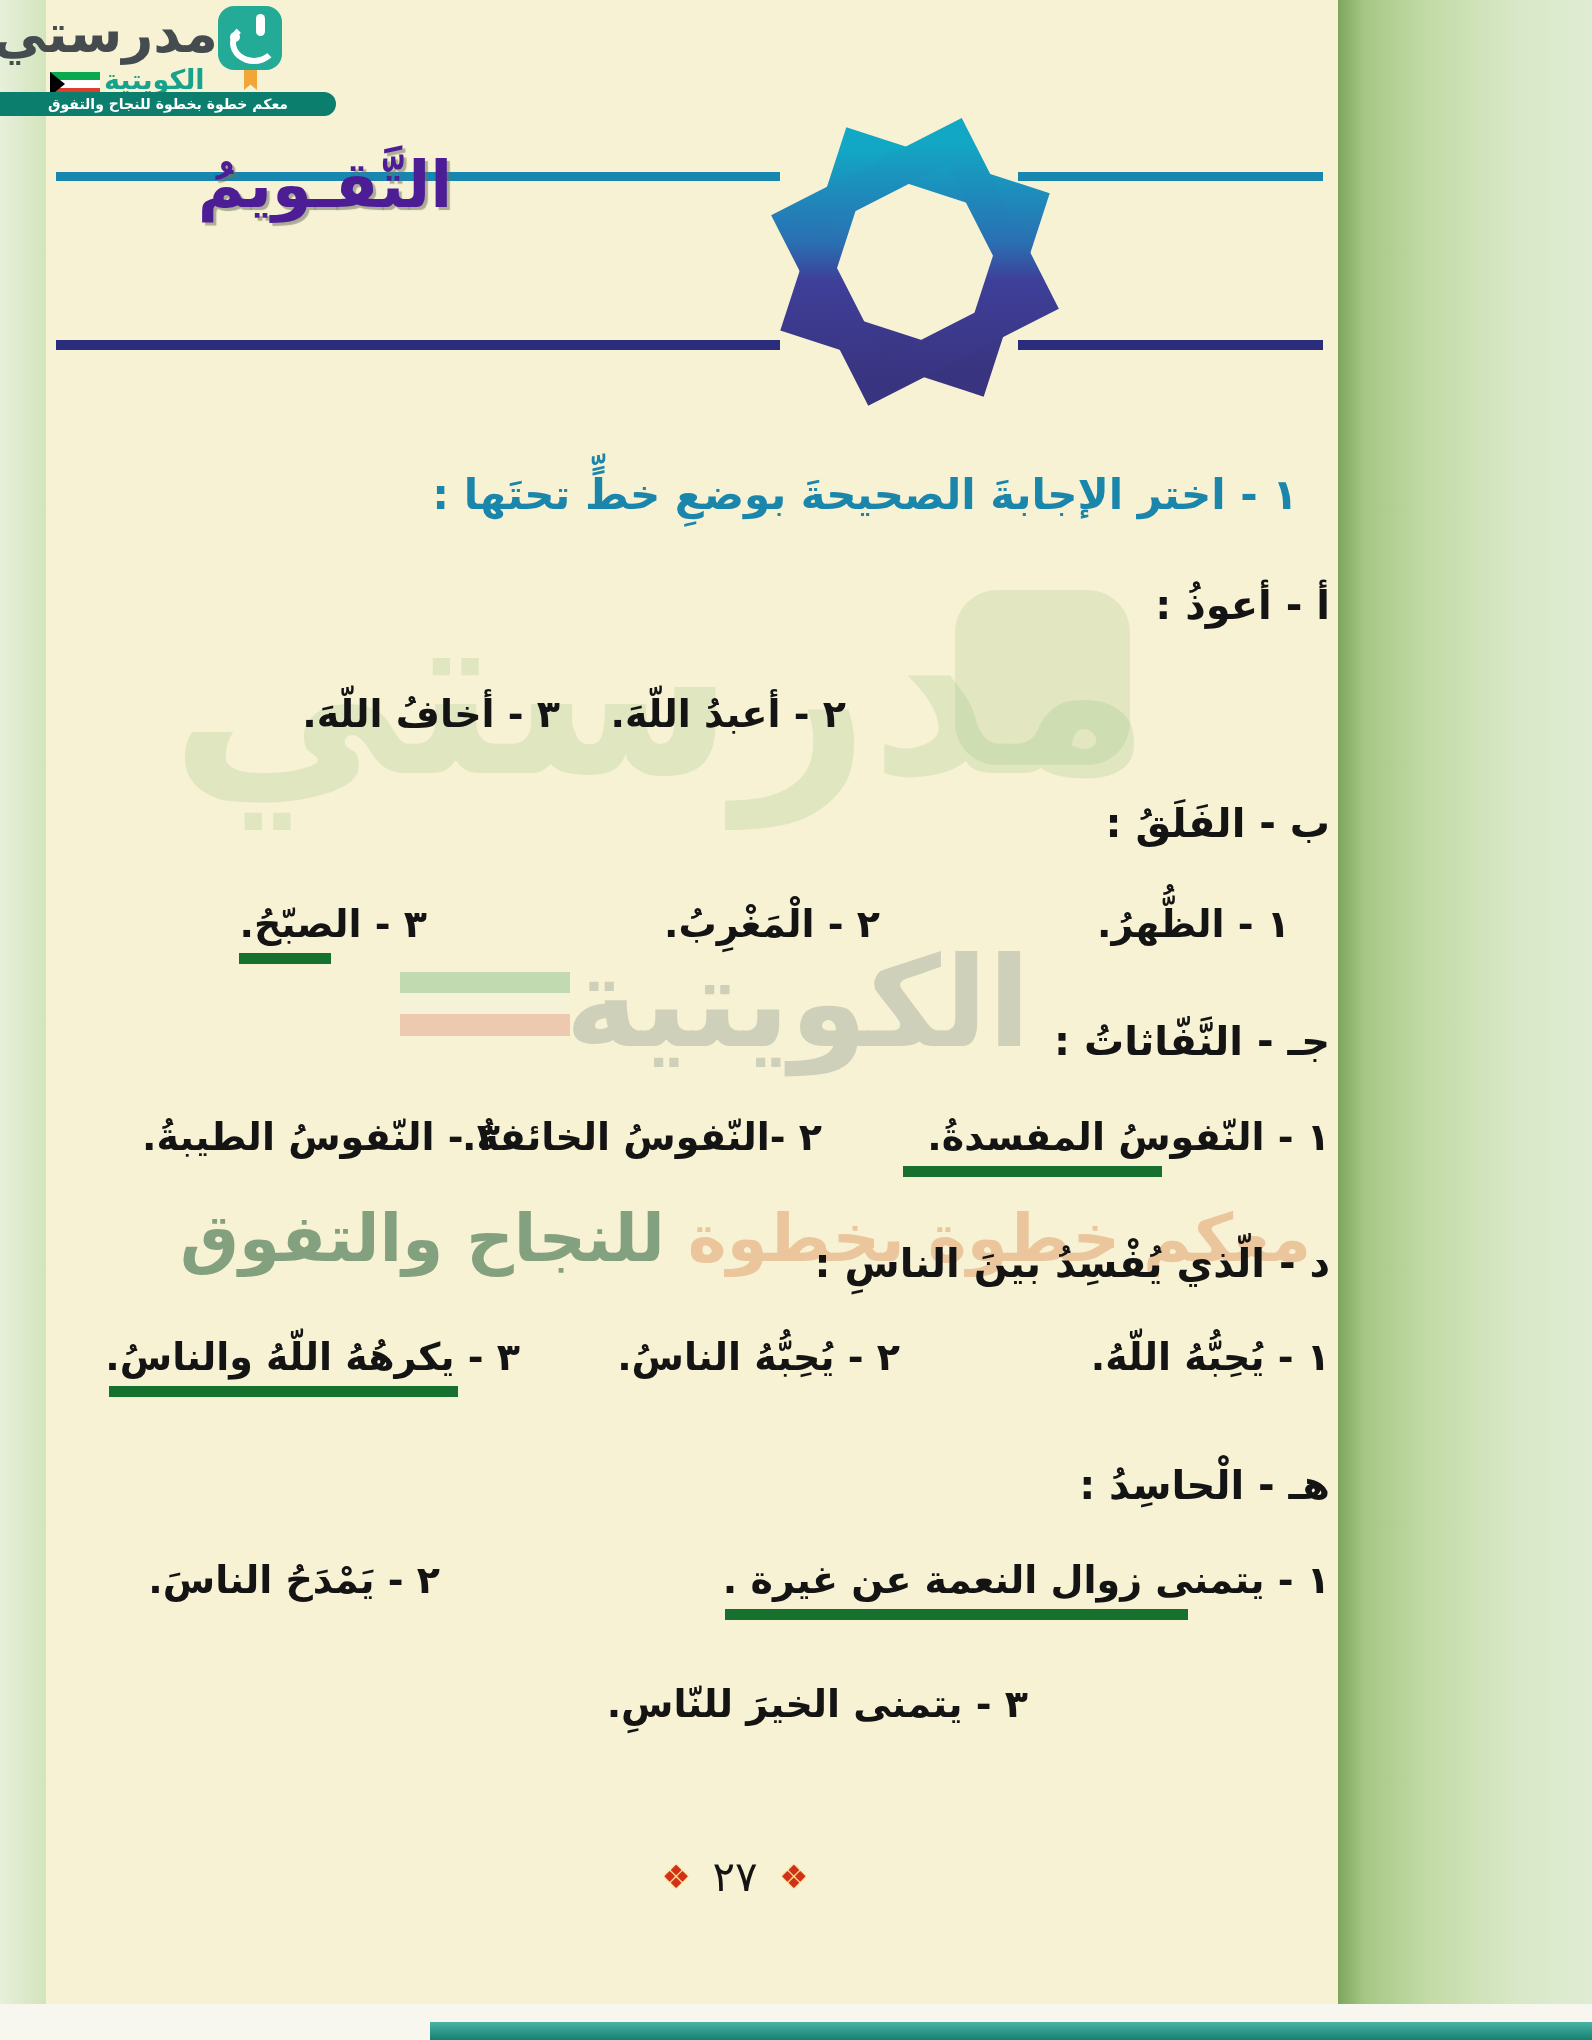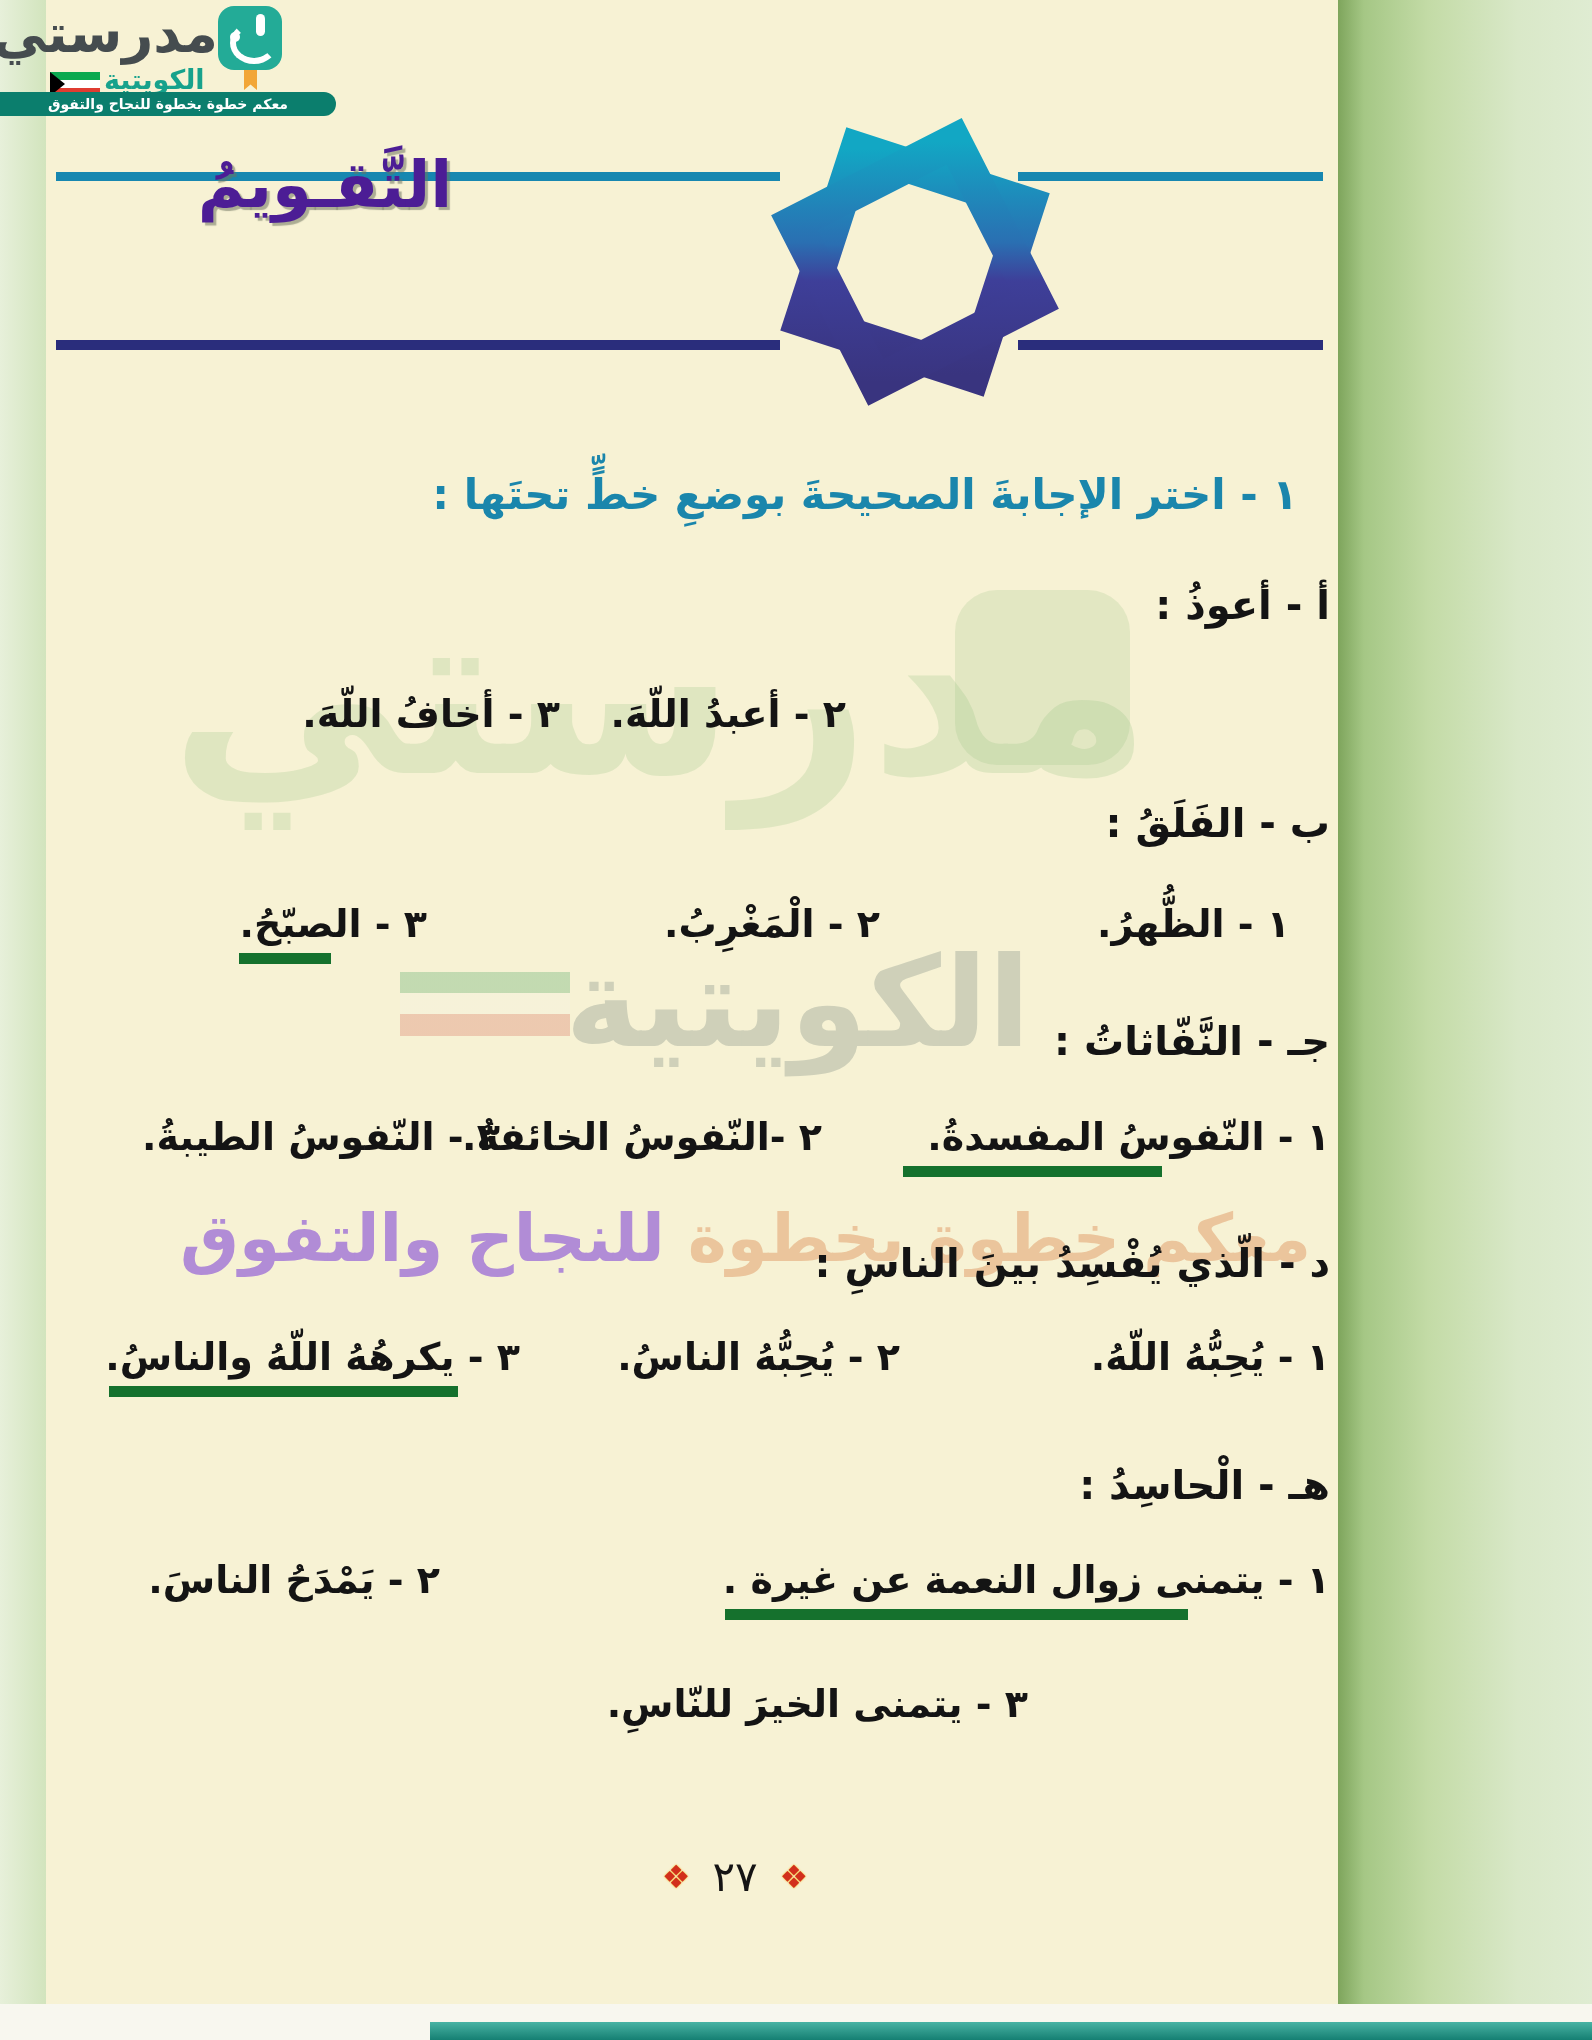--- a/index.html
+++ b/index.html
@@ -46,21 +46,21 @@
   
   .wm{position:absolute;z-index:1;direction:rtl;white-space:nowrap;font-weight:bold;}
   .wm-brand{left:170px;top:555px;font-size:235px;color:#8fbe7d;opacity:0.22;}
   .wm-icon{position:absolute;left:955px;top:590px;width:175px;height:175px;border-radius:42px;
     background:#8fbe7d;opacity:0.20;z-index:1;}
   .wm-kuw{left:565px;top:930px;font-size:125px;color:#8f9b8f;opacity:0.38;}
   .wm-flag{position:absolute;left:400px;top:972px;width:170px;height:64px;opacity:0.30;z-index:1;
     background:linear-gradient(180deg,#49a35f 0 33%,#f4f2e4 33% 66%,#d56a5a 66% 100%);}
   .wm-tag{left:180px;top:1200px;font-size:66px;letter-spacing:12px;opacity:0.5;}
   .wm-tag .t1{color:#e09a66;}
-  .wm-tag .t2{color:#6d28d9;}
+  .wm-tag .t2{color:#14532d;}
 
   
   .qhead{position:absolute;top:470px;right:294px;z-index:4;direction:rtl;white-space:nowrap;
     font-size:42px;font-weight:bold;color:#1a86ac;}
   .label{position:absolute;z-index:4;direction:rtl;white-space:nowrap;font-size:40px;font-weight:bold;color:#141414;}
   .opt{position:absolute;z-index:4;direction:rtl;white-space:nowrap;font-size:38px;font-weight:bold;color:#141414;}
   .bar{position:absolute;bottom:-18px;height:11px;background:#15712d;z-index:4;}
 
   
   .footer{position:absolute;left:600px;top:1852px;width:270px;display:flex;align-items:center;

